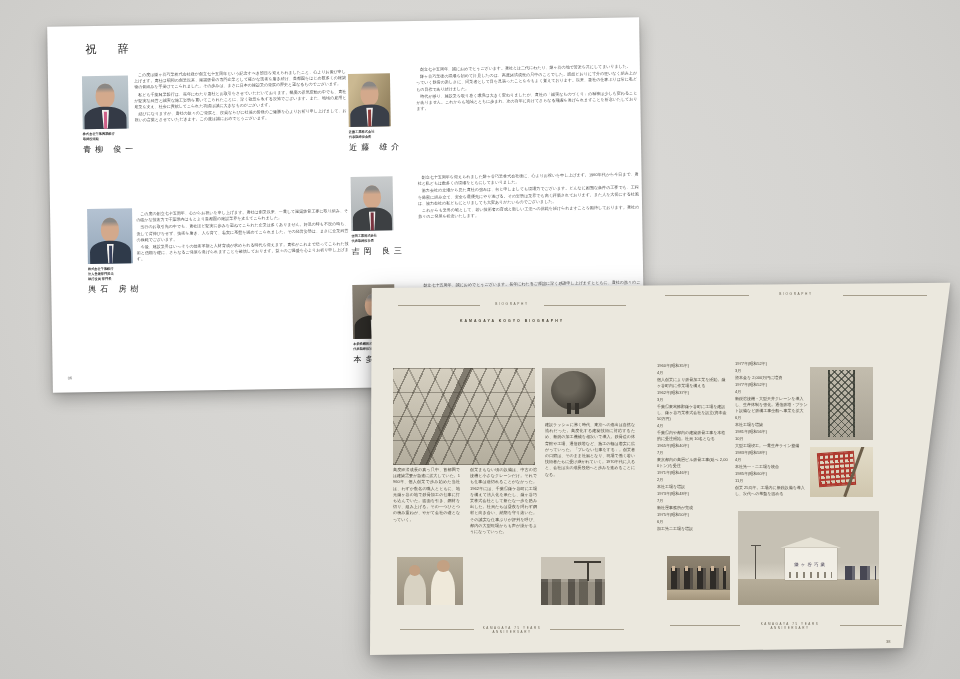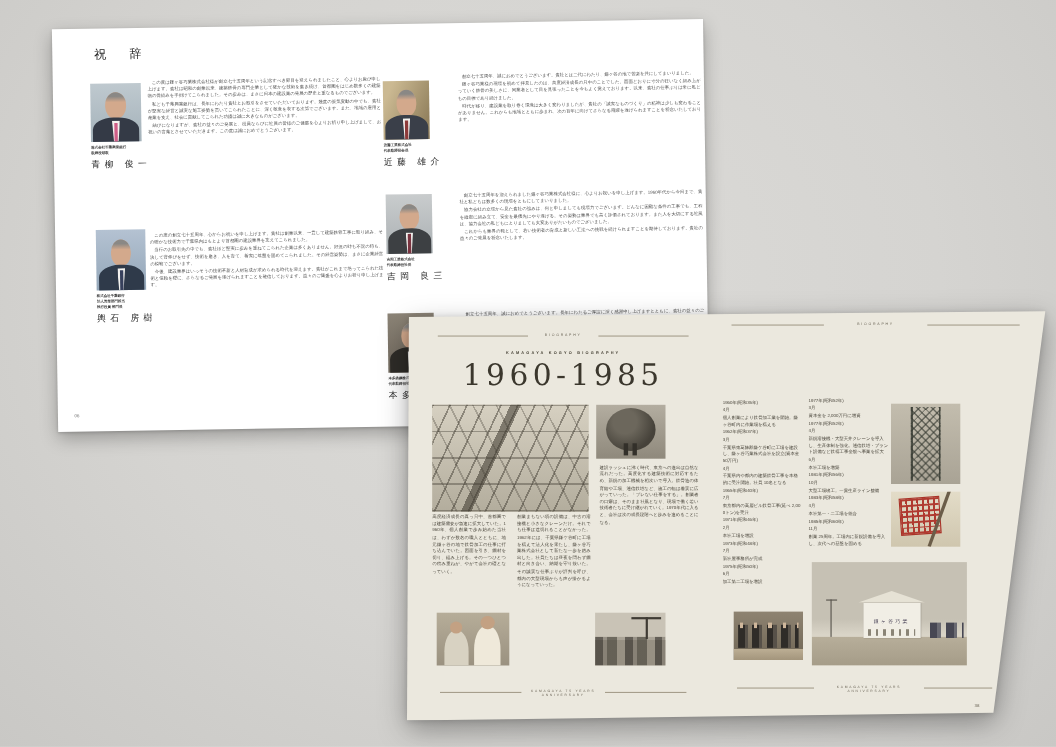--- a/index.html
+++ b/index.html
@@ -226,21 +226,20 @@
 </div>
 
 <div id="cream-wrap">
   <div id="cream-page">
 
     <div class="rule" style="left:28px;top:24px;width:82px;"></div>
     <div class="tiny-label" style="left:112px;top:21px;width:60px;">BIOGRAPHY</div>
     <div class="rule" style="left:174px;top:24px;width:82px;"></div>
 
     <div class="section-label">KAMAGAYA KOGYO BIOGRAPHY</div>
-    <div class="era-title">1960-1985</div>
 
     <div class="photo photo-steel" style="left:23px;top:87px;width:142px;height:97px;"></div>
     <div class="photo photo-sphere" style="left:172px;top:87px;width:63px;height:49px;">
       <div class="sphere-ball"></div>
       <div class="sphere-fig" style="left:40%;"></div>
       <div class="sphere-fig" style="left:52%;"></div>
     </div>
 
     <div class="hist" style="left:175px;top:141px;width:90px;height:133px;">建設ラッシュに沸く時代、東京への進出は自然な流れだった。高度化する建築技術に対応するため、新鋭の加工機械を相次いで導入。鉄骨造の体育館や工場、通信鉄塔など、施工の幅は着実に広がっていった。「ブレない仕事をする」。創業者の口癖は、そのまま社風となり、現場で働く若い技術者たちに受け継がれていく。1970年代に入ると、会社は次の成長段階へと歩みを進めることになる。</div>
     <div class="hist" style="left:23px;top:186px;width:67px;height:88px;">高度経済成長の真っ只中、首都圏では建築需要が急速に拡大していた。1960年、個人創業で歩み始めた当社は、わずか数名の職人とともに、地元鎌ヶ谷の地で鉄骨加工の仕事に打ち込んでいた。図面を引き、鋼材を切り、組み上げる。その一つひとつの積み重ねが、やがて会社の礎となっていく。</div>

